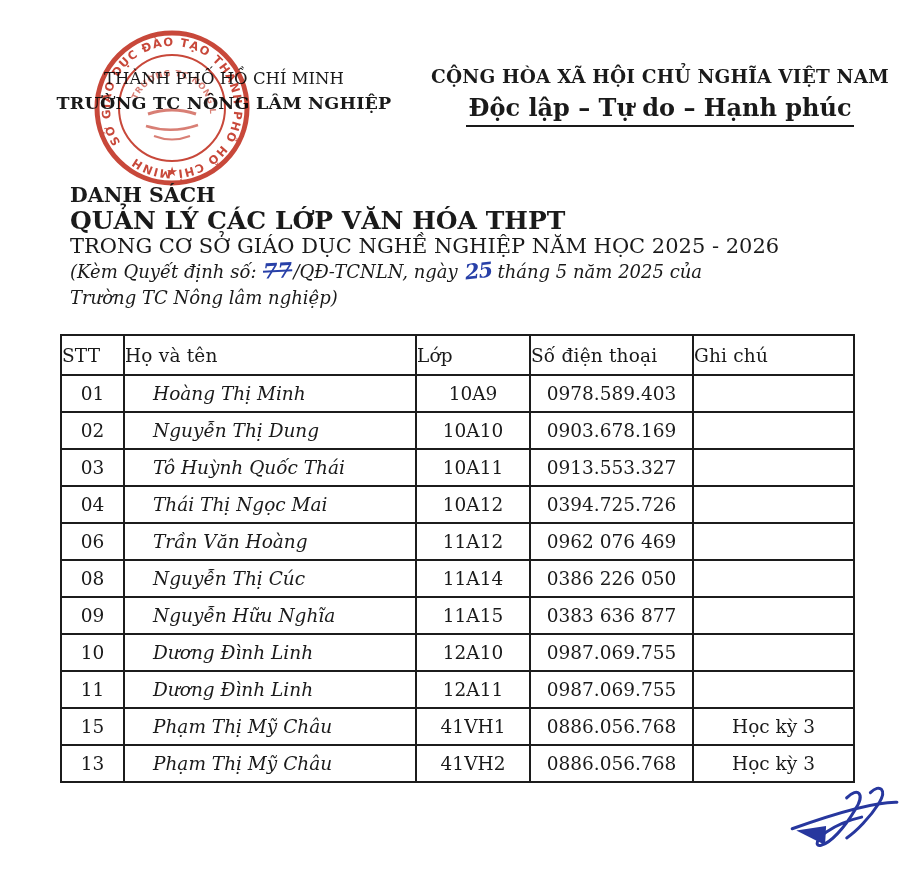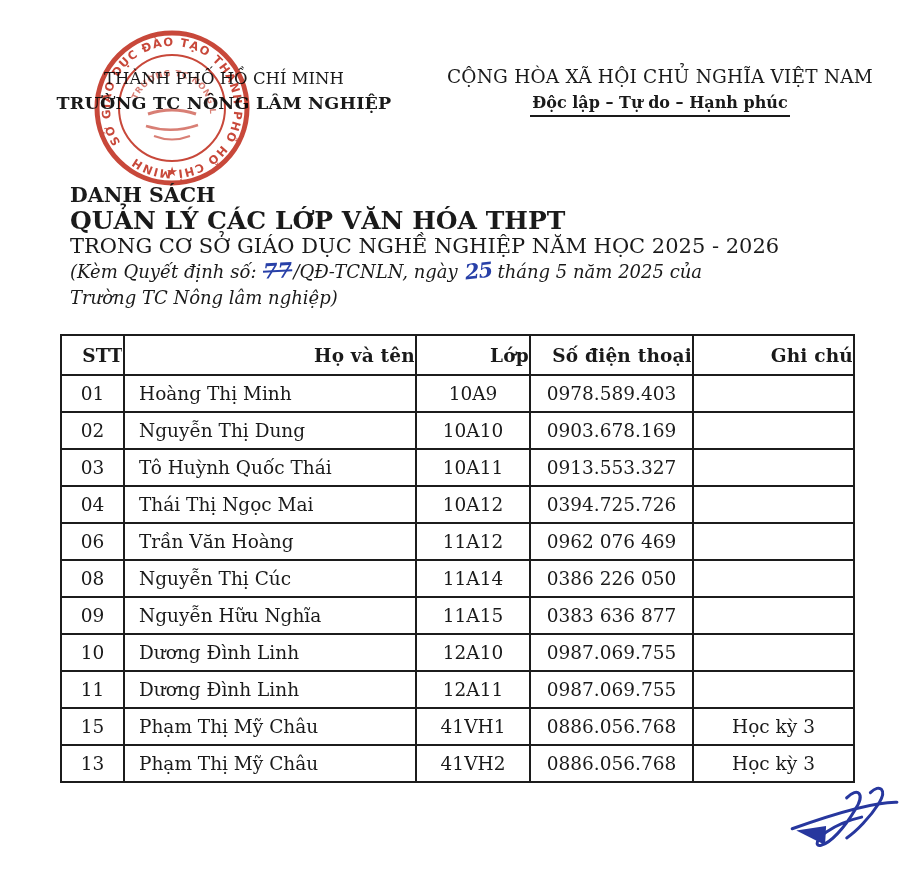--- a/index.html
+++ b/index.html
@@ -6,45 +6,45 @@
   body{
     width:904px;height:871px;background:#ffffff;position:relative;overflow:hidden;
     font-family:"DejaVu Serif","Liberation Serif",serif;color:#1a1a1a;
   }
   .abs{position:absolute;}
 
   
   .hdr-left{left:48px;top:66px;width:352px;text-align:center;line-height:25px;font-size:16.5px;}
   .hdr-left .l3{font-weight:bold;font-size:17.5px;letter-spacing:.2px;}
   .hdr-right{left:430px;top:64px;width:460px;text-align:center;}
-  .hdr-right .l1{font-weight:normal;font-size:18.5px;line-height:26px;letter-spacing:.2px;}
-  .hdr-right .l2{display:inline-block;font-weight:bold;font-size:16px;margin-top:3px;
+  .hdr-right .l1{font-weight:bold;font-size:18.5px;line-height:26px;letter-spacing:.2px;}
+  .hdr-right .l2{display:inline-block;font-weight:bold;font-size:24px;margin-top:3px;
                  padding:0 2px 3px 2px;border-bottom:2px solid #1a1a1a;}
 
   
   .stamp{left:90px;top:26px;mix-blend-mode:multiply;opacity:.93;}
 
   
   .title-block{left:70px;top:182px;width:790px;}
   .title-block .t1{font-weight:bold;font-size:20.5px;line-height:26px;}
   .title-block .t2{font-weight:bold;font-size:25px;line-height:25px;}
   .title-block .t3{font-weight:normal;font-size:21px;line-height:26px;}
   .subtitle{font-style:italic;font-size:18px;line-height:26px;white-space:pre-wrap;}
   .hw{display:inline-block;font-weight:bold;font-style:italic;font-size:21px;line-height:18px;
       color:#2840a8;transform:rotate(-3deg);}
   .hw.strike{text-decoration:line-through;text-decoration-thickness:2px;margin:0 1px;}
   .hw.day{transform:rotate(-6deg);margin:0 0 0 1px;letter-spacing:-1px;}
 
   
   .roster{left:60px;top:334px;width:793px;border-collapse:collapse;table-layout:fixed;}
   .roster th,.roster td{border:2px solid #1c1c1c;vertical-align:middle;
       font-size:18.5px;padding:0;overflow:hidden;}
-  .roster th{font-weight:bold;height:38px;text-align:right;letter-spacing:.2px;border-radius:13px;}
+  .roster th{font-weight:normal;height:38px;text-align:left;letter-spacing:.2px;border-radius:13px;}
   .roster td{height:35px;text-align:center;}
-  .roster td.c-name{text-align:left;padding-left:14px;}
+  .roster td.c-name{text-align:left;padding-left:28px;font-style:italic;}
 
   
   .sig{left:786px;top:782px;transform:rotate(-3deg);}
 </style>
 </head>
 <body>
 
 <div class="abs hdr-left">
   <div class="l2">THÀNH PHỐ HỒ CHÍ MINH</div>
   <div class="l3">TRƯỜNG TC NÔNG LÂM NGHIỆP</div>

